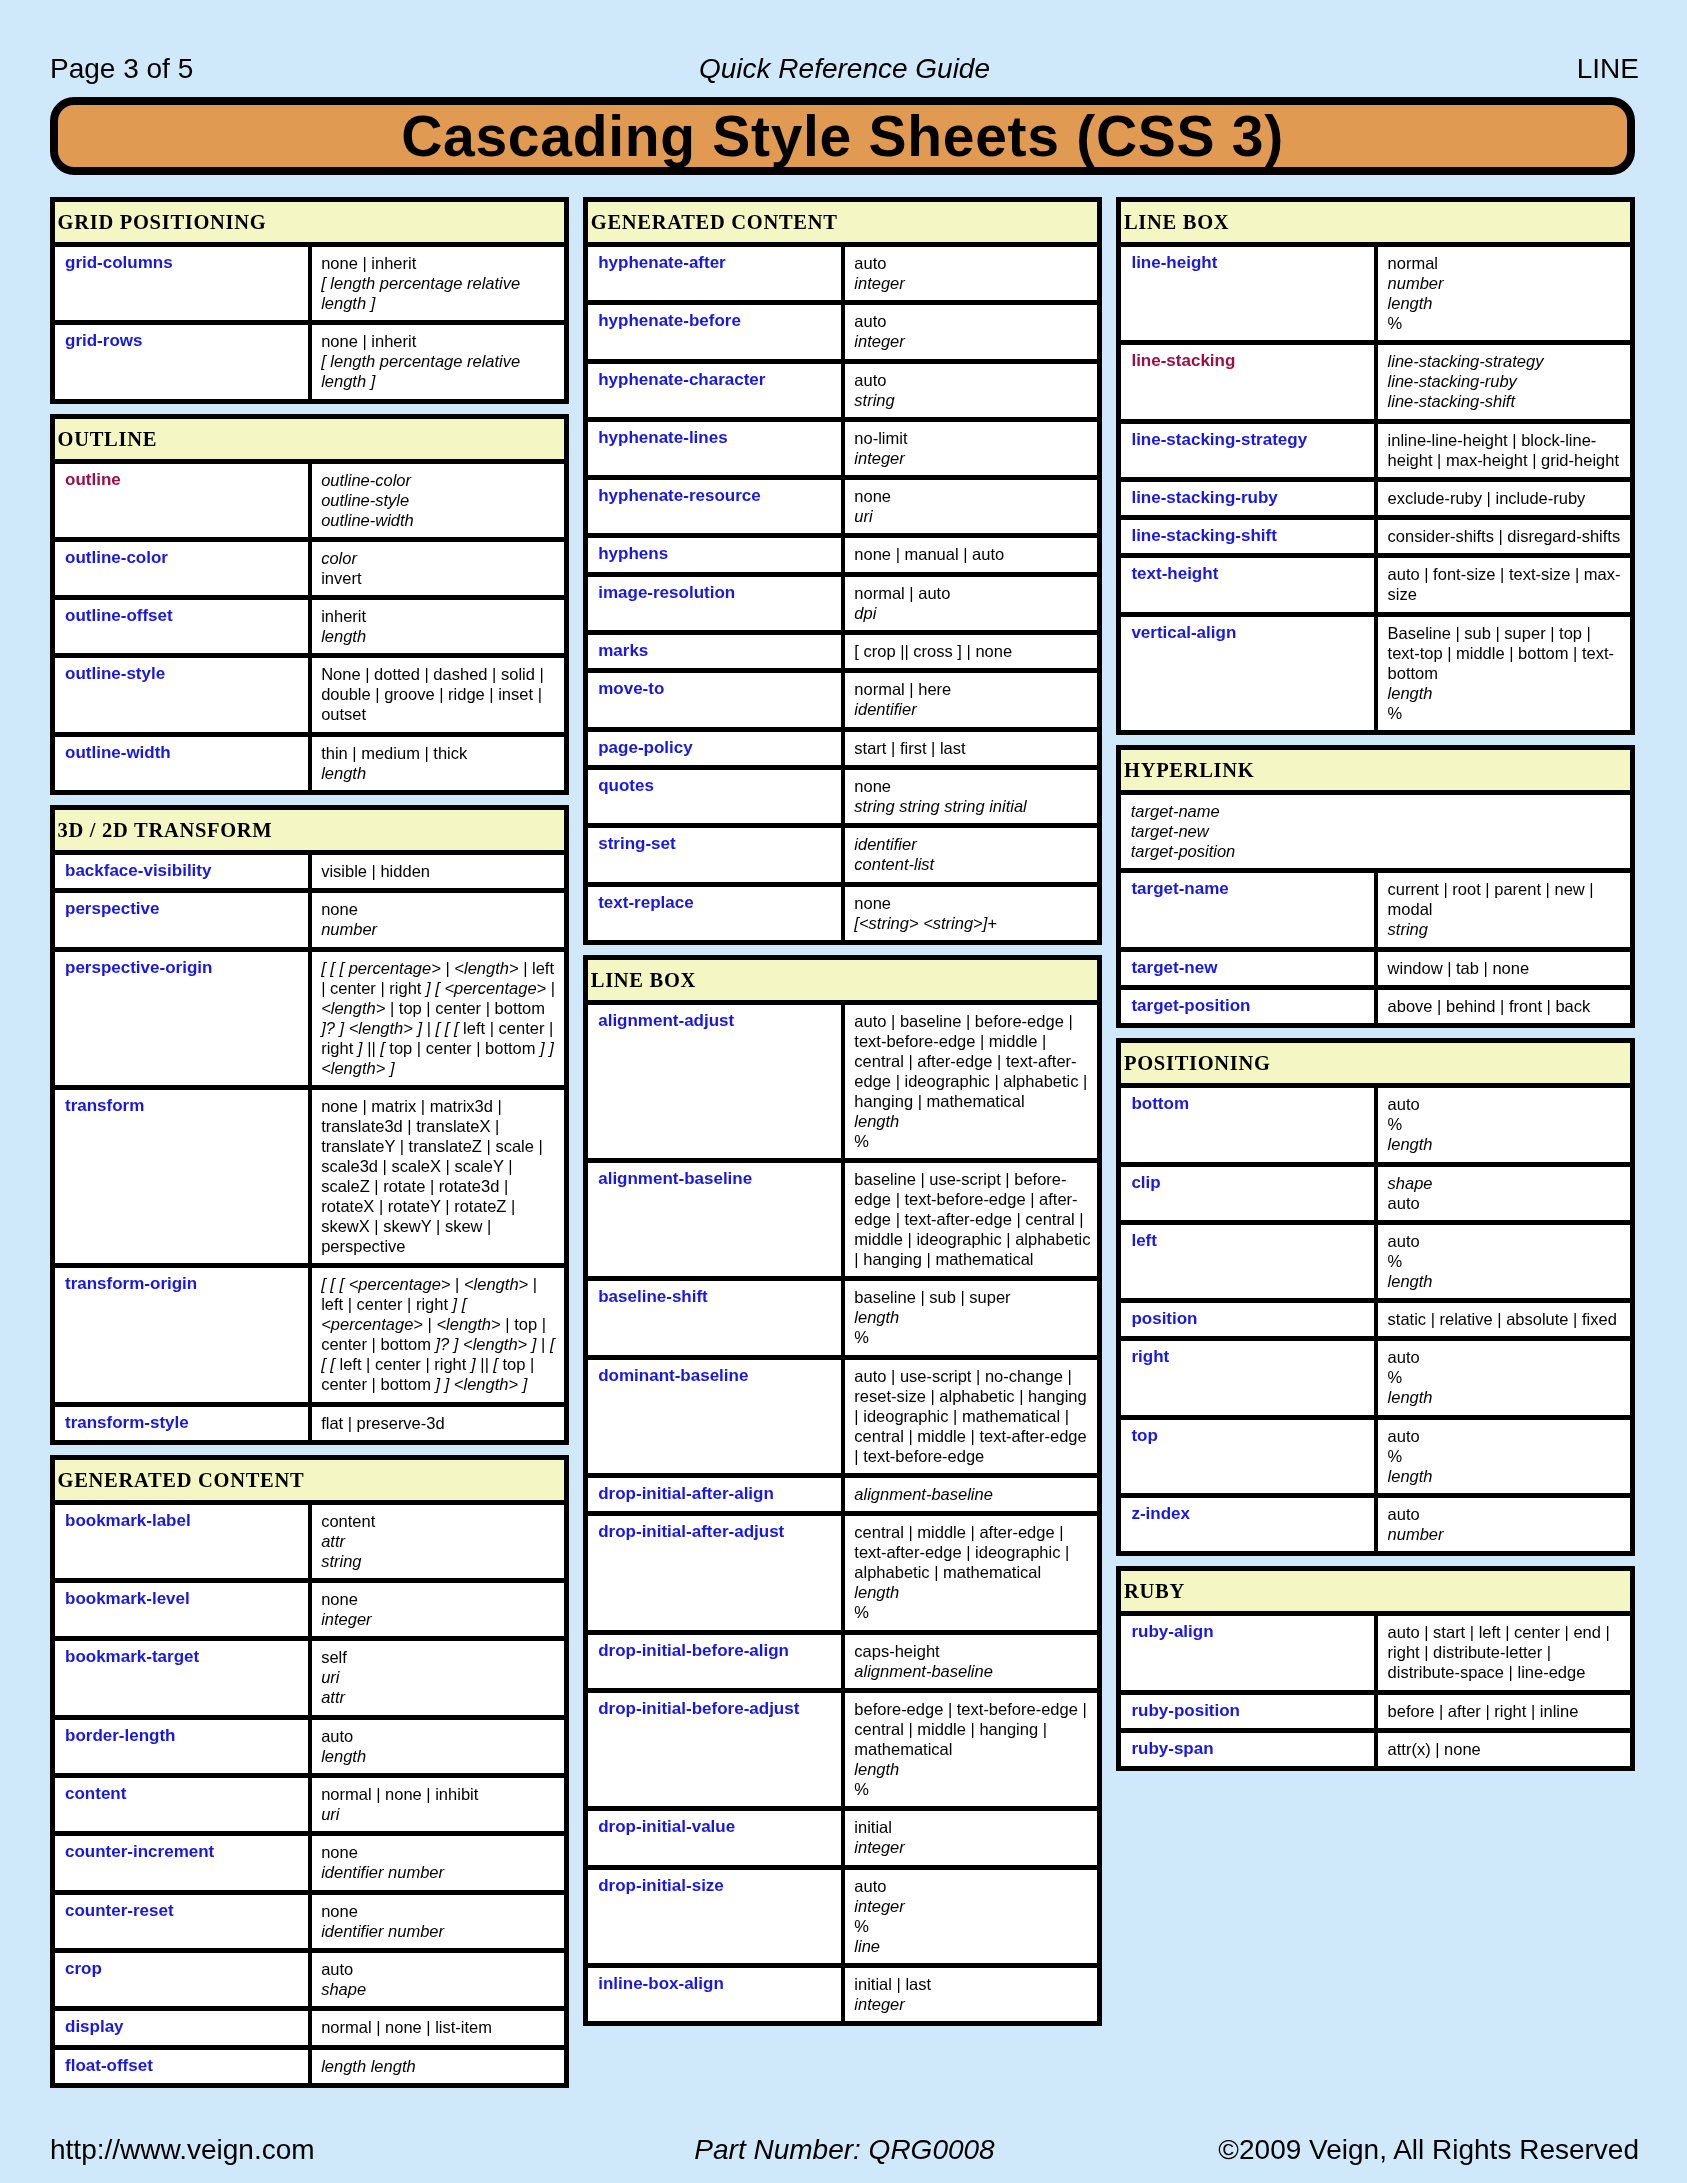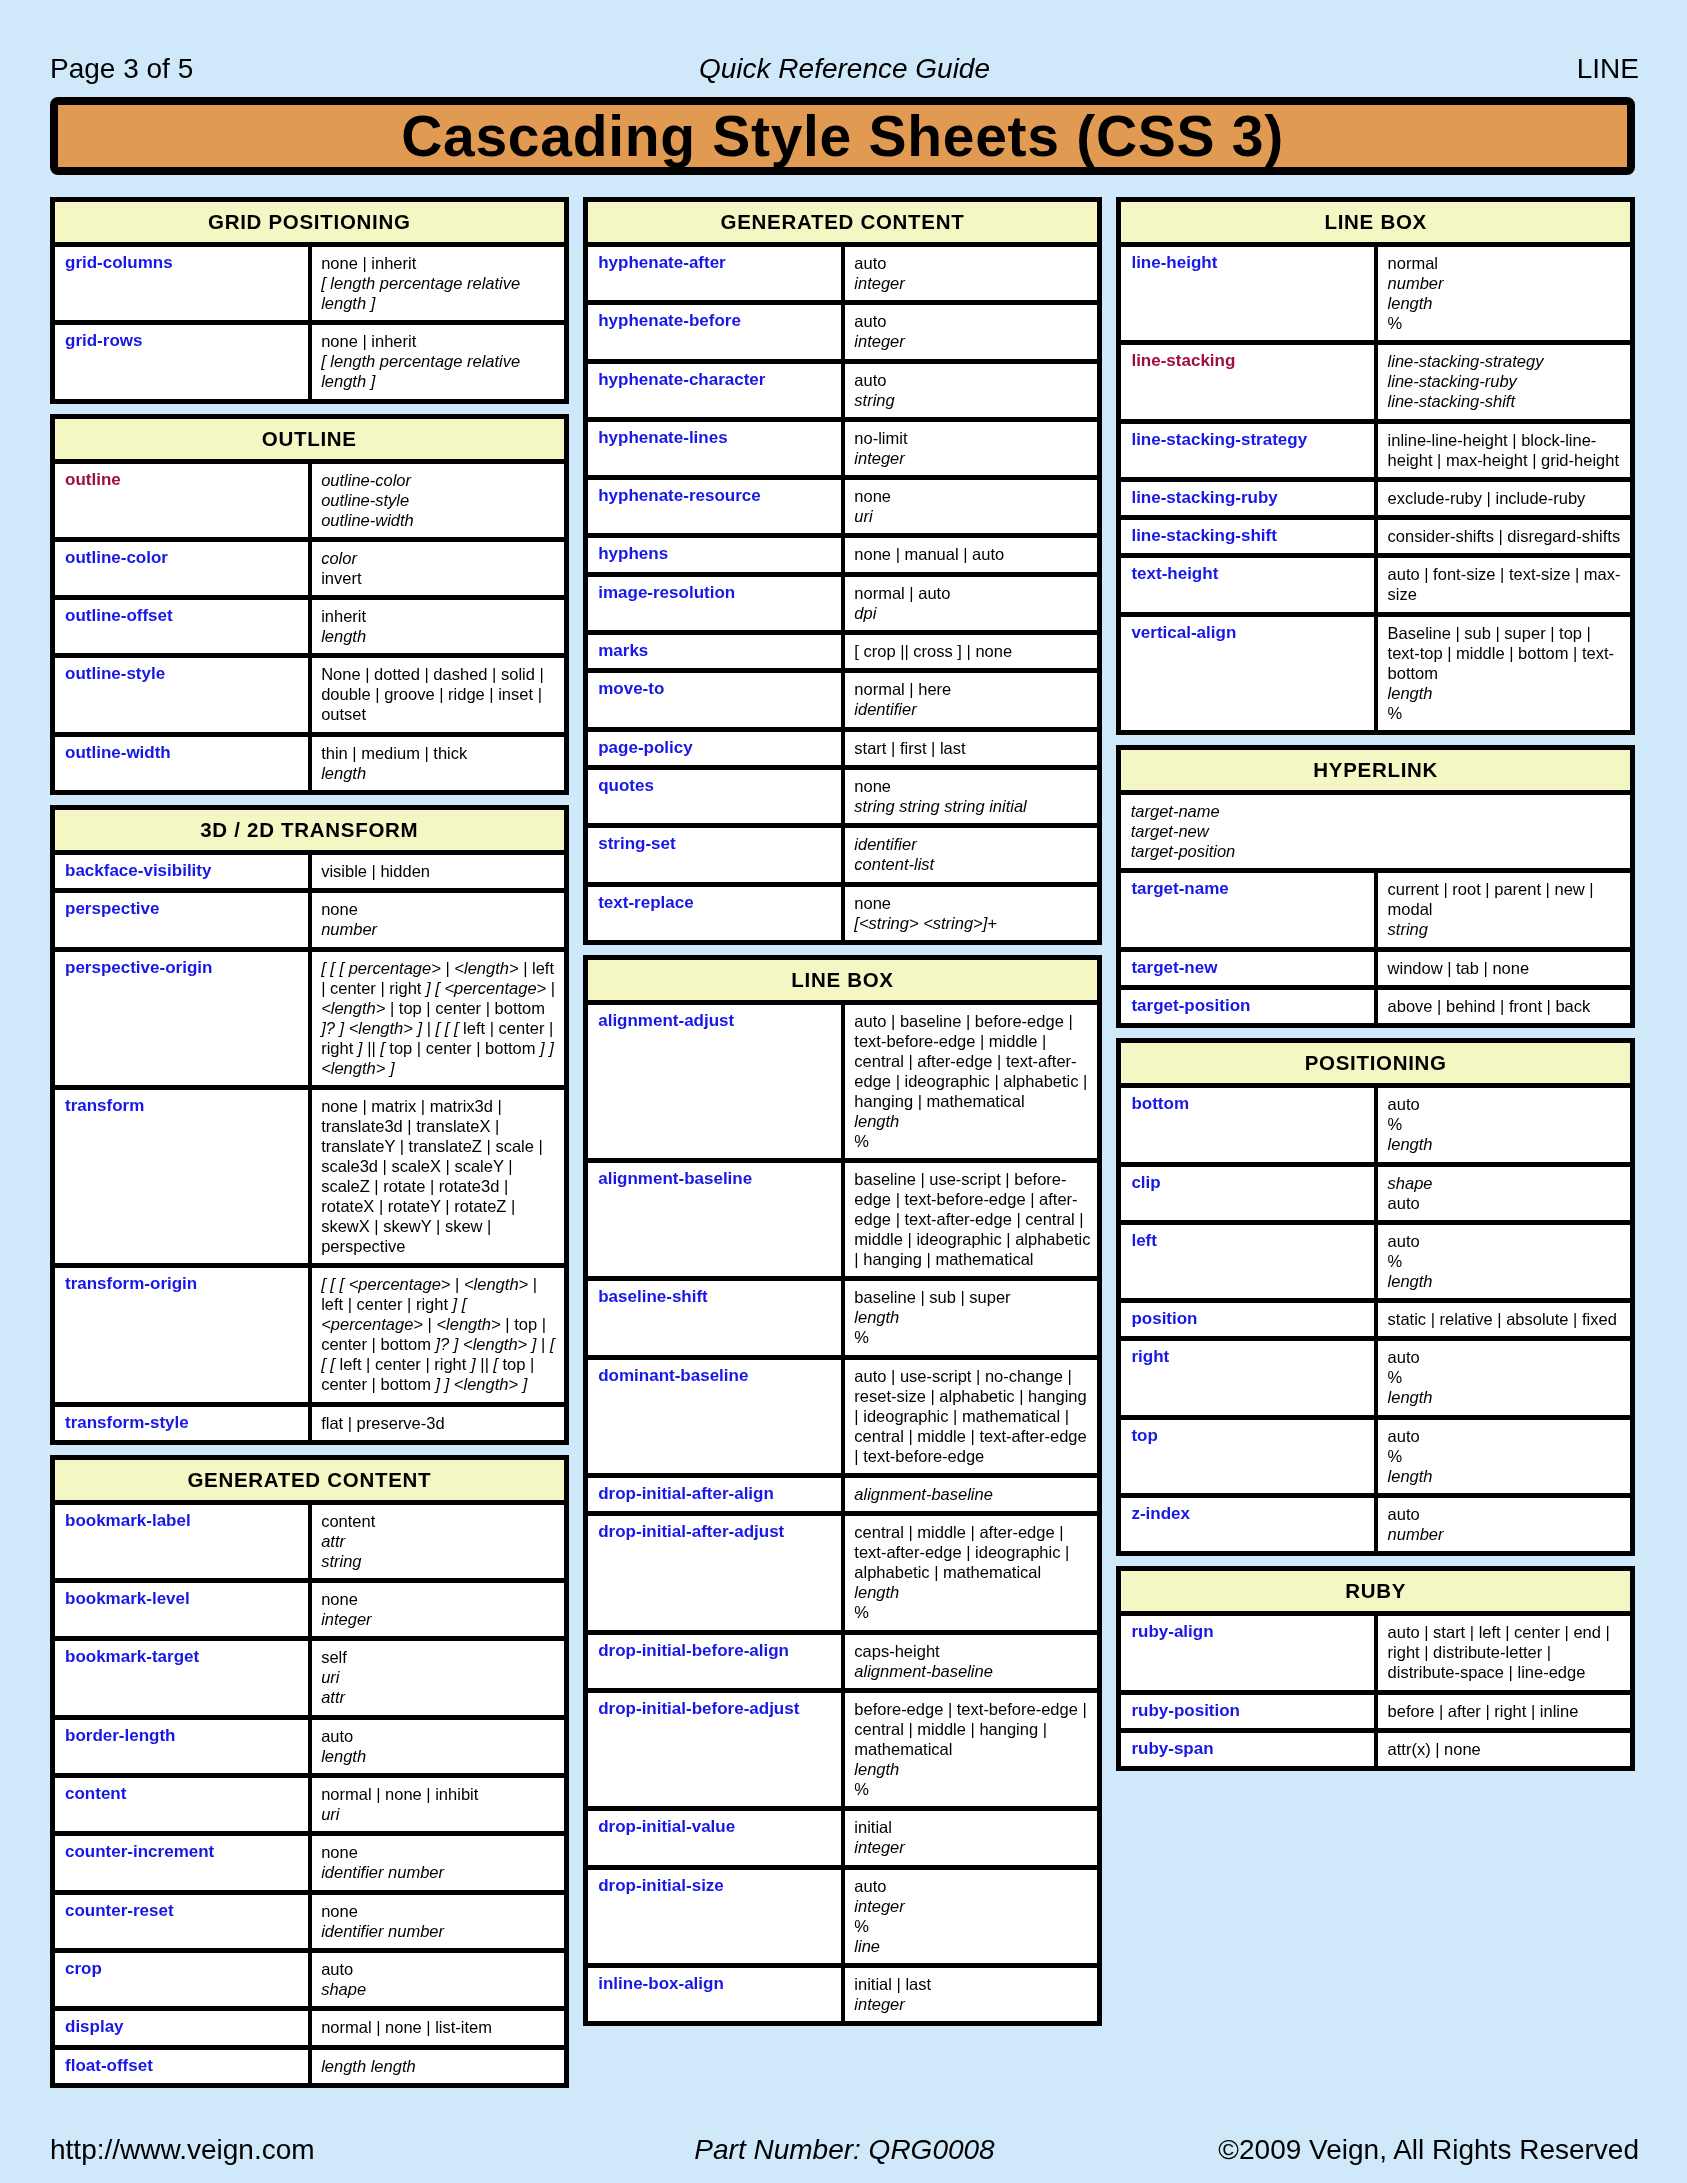--- a/index.html
+++ b/index.html
@@ -24,40 +24,41 @@
   .h-left{flex:1;text-align:left;}
   .h-center{flex:1.4;text-align:center;font-style:italic;}
   .h-right{flex:1;text-align:right;}
 
   
   .banner{
     position:absolute;top:97px;left:50px;right:52px;height:78px;
     box-sizing:border-box;
     background:var(--banner,#e09a52);
     border:8.6px solid #000;
-    border-radius:8px;
+    border-radius:24px;
     display:flex;align-items:center;justify-content:center;
   }
   .banner-title{font-size:57px;font-weight:700;letter-spacing:0.7px;}
 
   
   .columns{
     position:absolute;top:197px;left:50px;right:52px;
     display:flex;gap:14.6px;align-items:flex-start;
   }
   .column{flex:1;min-width:0;display:flex;flex-direction:column;gap:10px;}
 
   .section{border:5.3px solid #000;background:#fff;}
   .section-header{
     background:var(--yellow,#f4f7c3);
     border-bottom:5.3px solid #000;
-    text-align:center;font-weight:700;
+    font-weight:700;
     font-size:20.5px;line-height:24px;
     letter-spacing:0.7px;
     padding:8px 2.6px;
+    font-family:Liberation Serif, serif;
   }
   .row{display:flex;align-items:stretch;background:#fff;}
   .row + .row{border-top:5.3px solid #000;}
   .cell-name{
     flex:0 0 50.5%;box-sizing:border-box;
     border-right:4px solid #000;
     padding:6px 5.3px 7.3px 10px;
     font-size:17px;line-height:20px;font-weight:700;
     color:var(--blue,#1717e6);
     word-break:keep-all;

